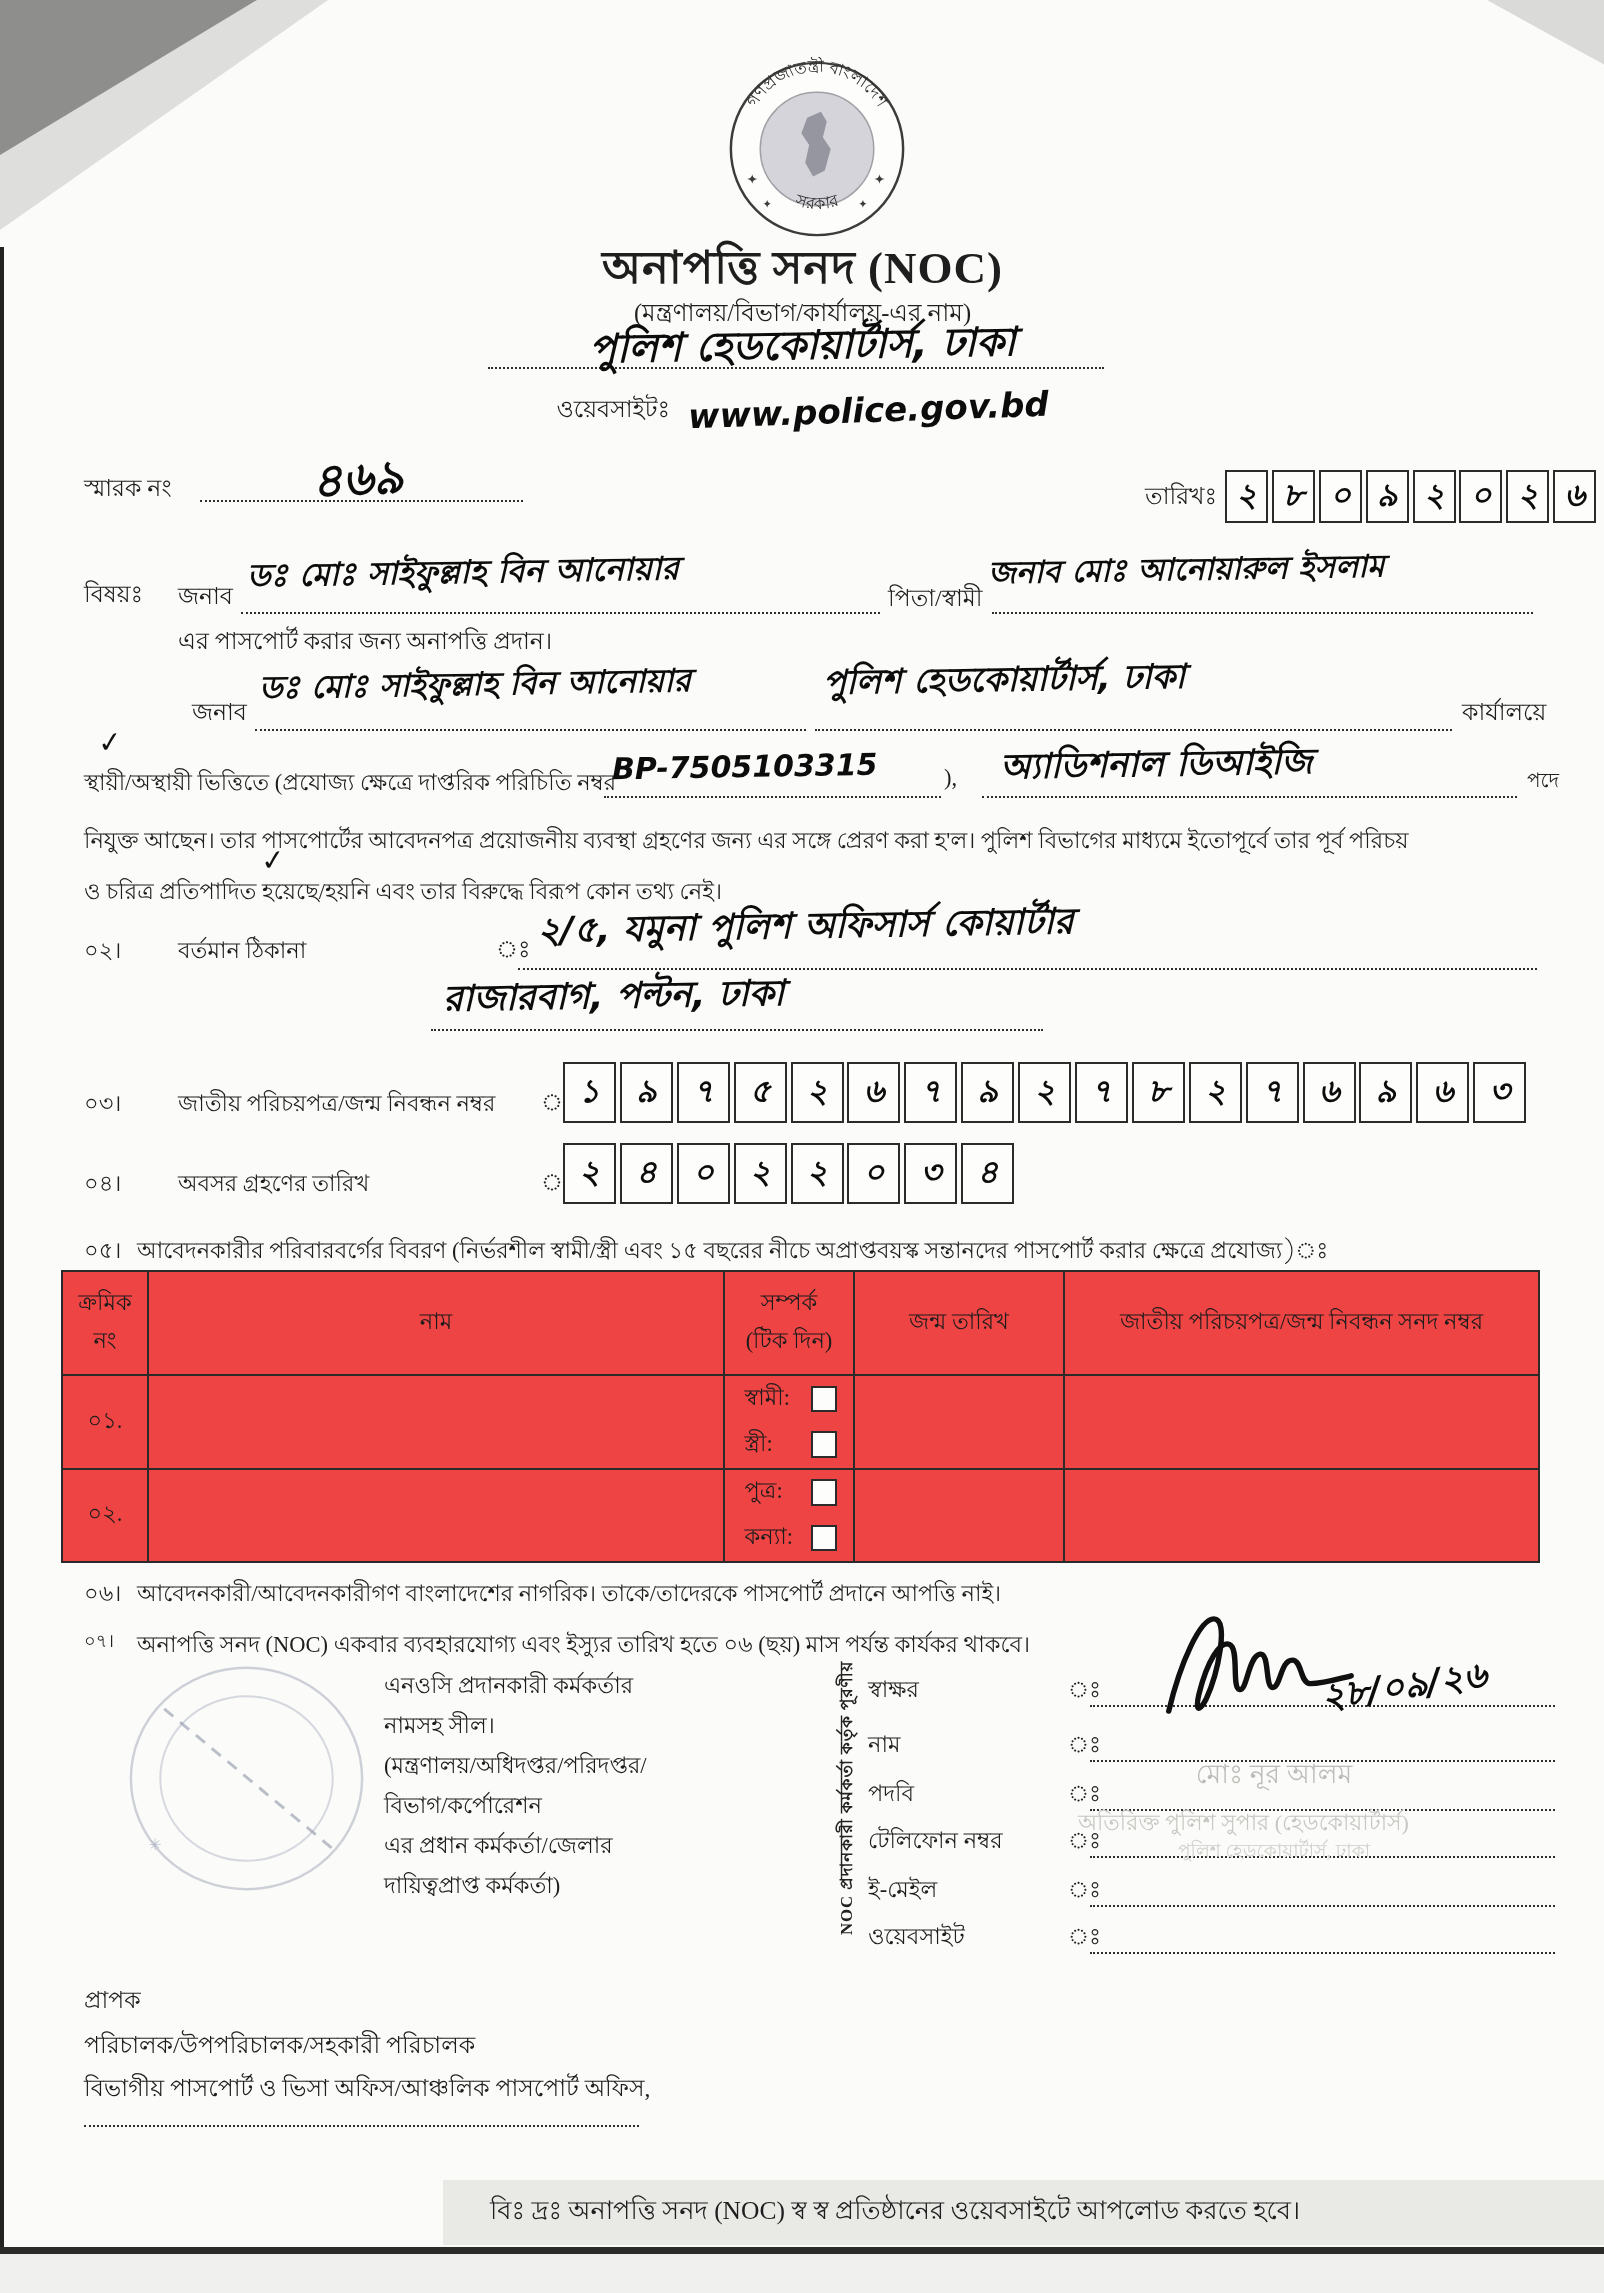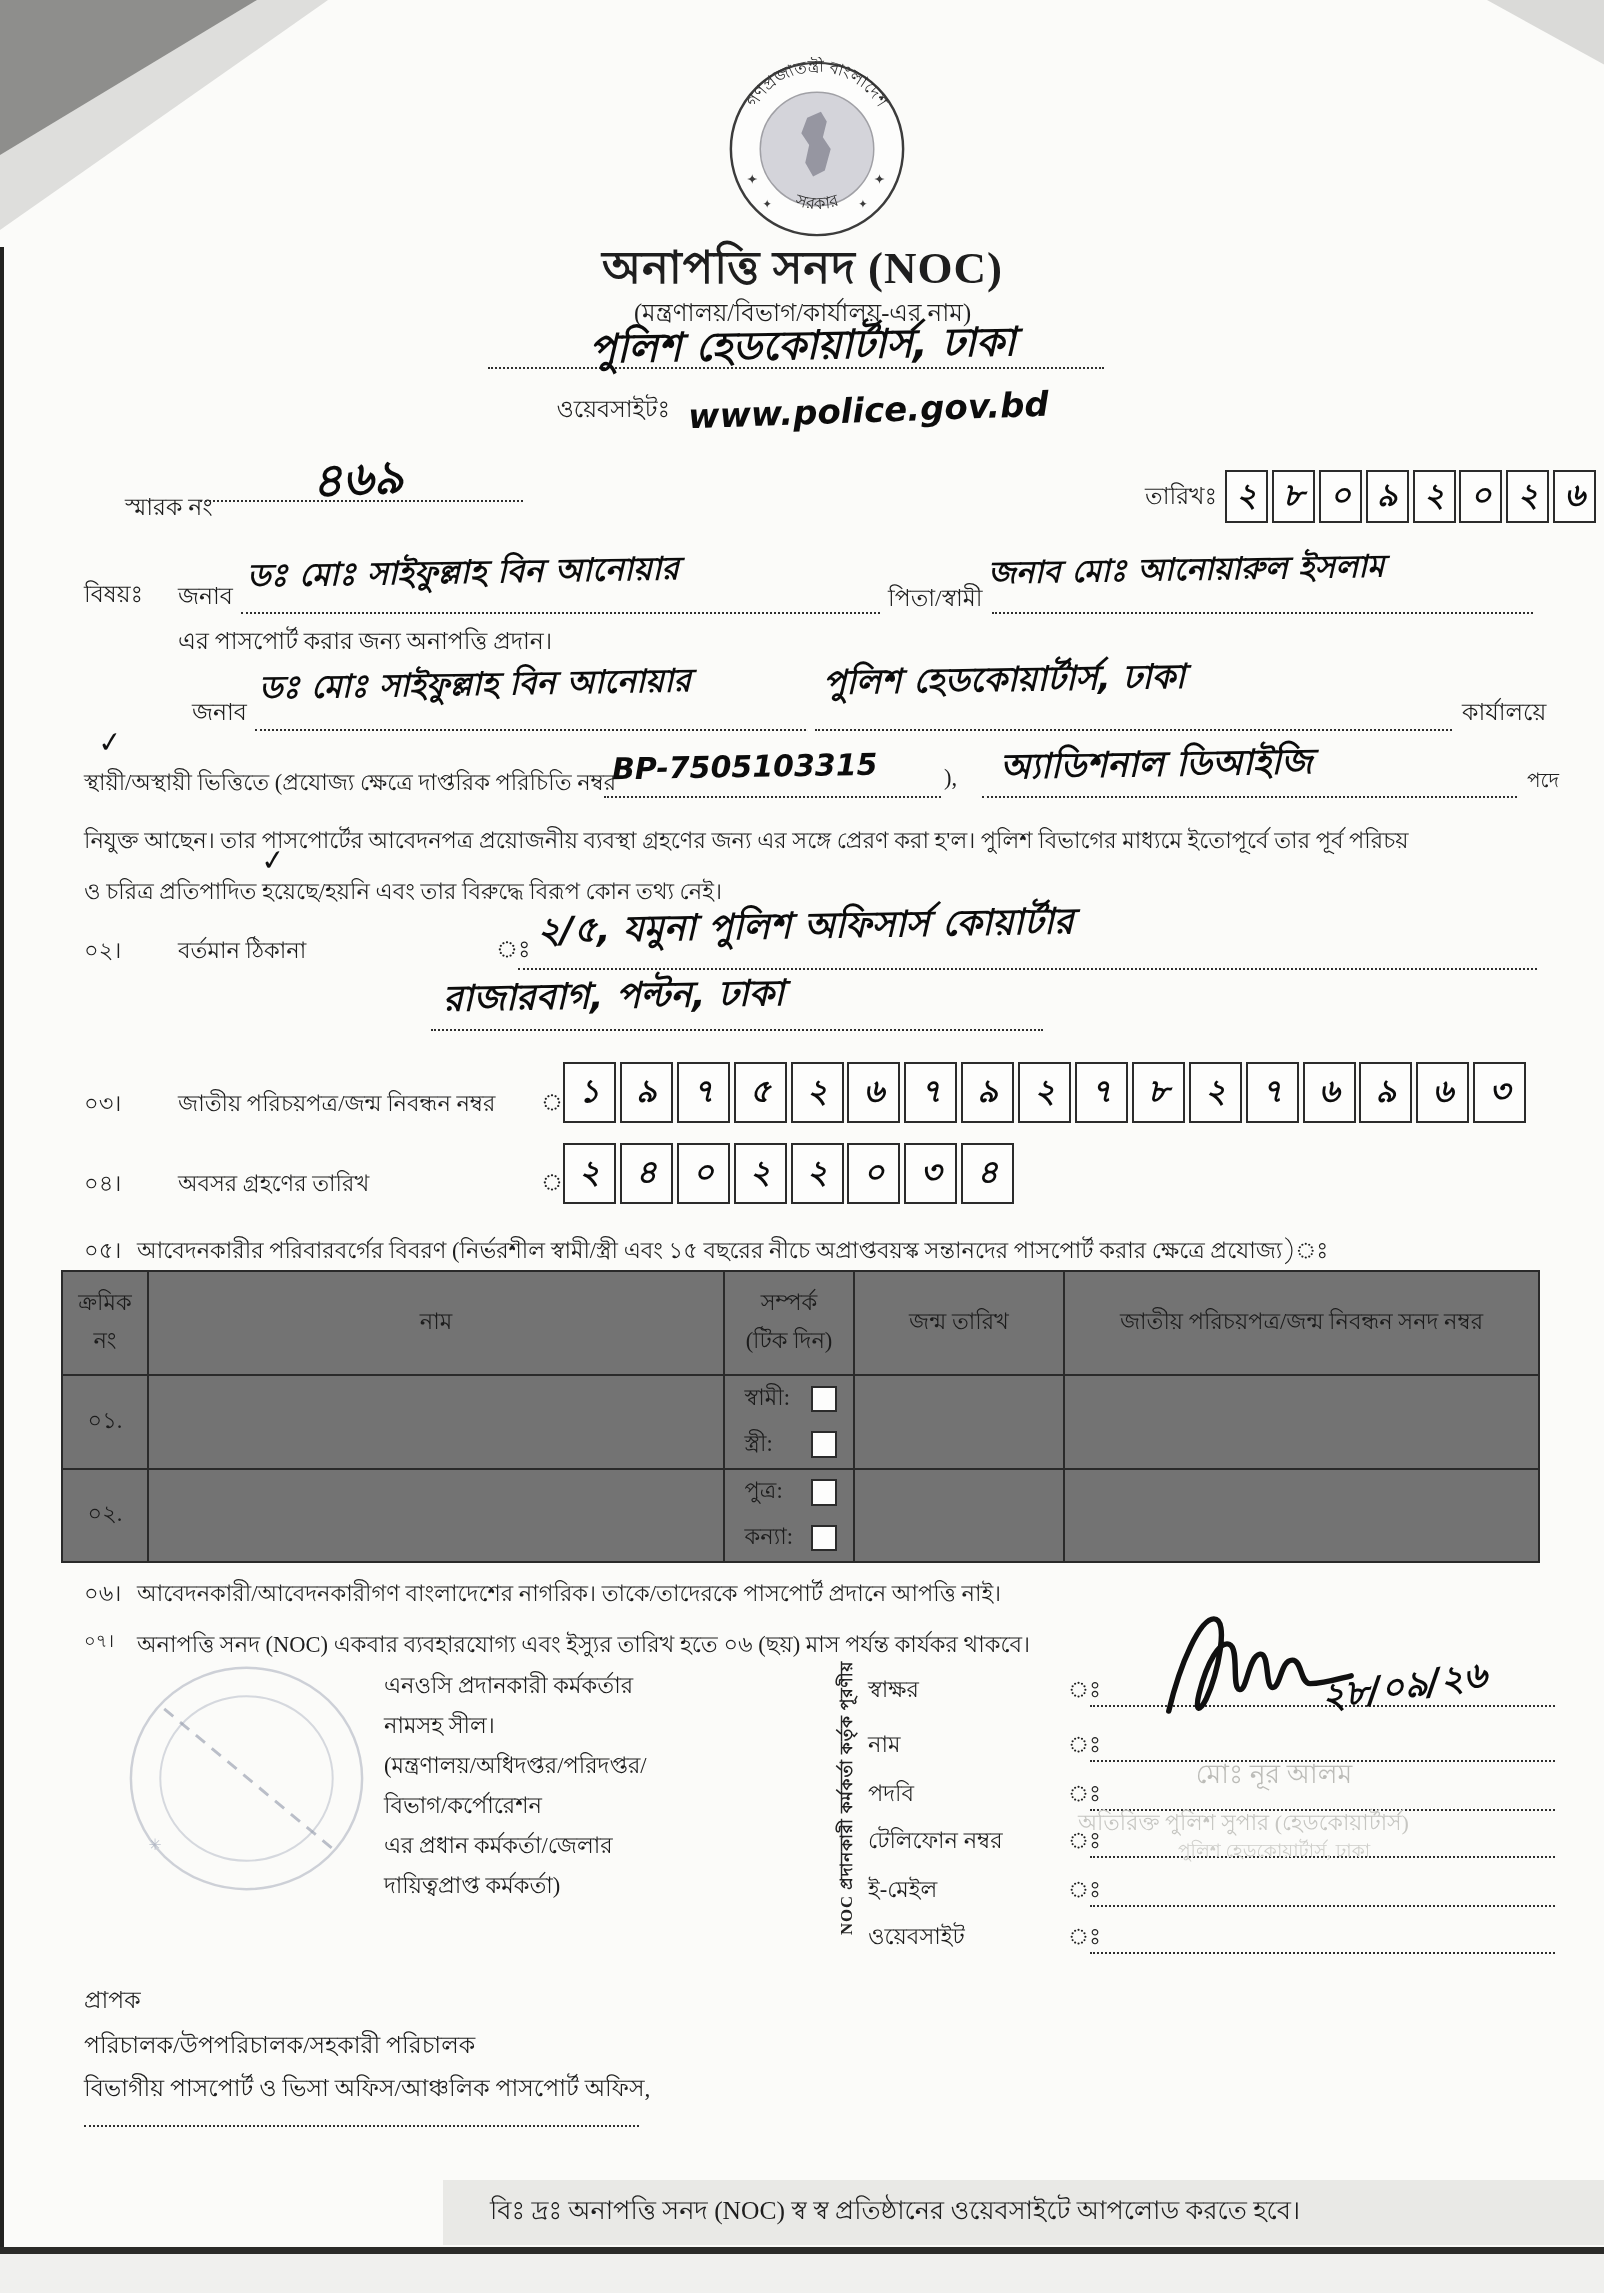--- a/index.html
+++ b/index.html
@@ -7,21 +7,21 @@
         font-family:"Liberation Serif",serif;color:#1c1c1c;}
   .abs{position:absolute;}
   .printed{font-family:"Liberation Serif",serif;color:#1e1e1e;font-size:22.5px;white-space:nowrap;}
   .hw{font-family:"DejaVu Sans",sans-serif;font-style:italic;font-weight:600;color:#0c0c0c;white-space:nowrap;}
   .dotted{border-bottom:2.9px dotted #2e2e2e;height:0;}
   .dbox{display:inline-flex;align-items:center;justify-content:center;width:49px;height:57px;
         border:2px solid #2b2b2b;margin-right:3.9px;background:#fdfdfc;}
   .dbox.sm{width:39px;height:49px;}
   .dbox .hw{font-size:32px;}
   .cb{display:inline-block;width:22.5px;height:22.5px;border:2px solid #2b2b2b;background:#fdfdfc;}
-  table.fam{border-collapse:collapse;table-layout:fixed;width:1478px;background:#737373;}
+  table.fam{border-collapse:collapse;table-layout:fixed;width:1478px;background:#ef4444;}
   table.fam td,table.fam th{border:2px solid #2a2a2a;font-size:22.5px;font-weight:normal;
         text-align:center;vertical-align:middle;padding:2px;}
   .relrow{display:flex;align-items:center;justify-content:space-between;padding:3.9px 15.7px 3.9px 19.6px;}
   .check{font-family:"DejaVu Sans",sans-serif;font-weight:bold;font-size:29px;color:#111;transform:rotate(-6deg);}
   .faint{color:#bcbcb8;white-space:nowrap;}
   .vertical{writing-mode:vertical-rl;transform:rotate(180deg);font-weight:bold;font-size:16.7px;
         letter-spacing:1px;color:#222;font-family:"Liberation Serif",serif;white-space:nowrap;}
 </style>
 </head>
 <body>
@@ -59,21 +59,21 @@
   <div class="abs printed" style="left:0;right:0;top:294px;text-align:center;font-size:24.5px;">(মন্ত্রণালয়/বিভাগ/কার্যালয়-এর নাম)</div>
 
   <div class="abs dotted" style="left:488px;top:367px;width:616px;"></div>
   <div class="abs hw" style="left:0;right:0;top:314px;text-align:center;font-size:40px;transform:rotate(-1deg);">পুলিশ হেডকোয়ার্টার্স, ঢাকা</div>
 
   <div class="abs" style="left:0;right:0;top:390px;text-align:center;">
     <span class="printed" style="font-size:23.5px;vertical-align:middle;">ওয়েবসাইটঃ</span>
     <span class="hw" style="font-size:34px;vertical-align:middle;margin-left:13.7px;display:inline-block;transform:rotate(-2deg);">www.police.gov.bd</span>
   </div>
 
-  <div class="abs printed" style="left:84px;top:489px;font-size:23.5px;margin-left:41px;">স্মারক নং</div>
+  <div class="abs printed" style="left:84px;top:470px;font-size:23.5px;">স্মারক নং</div>
   <div class="abs dotted" style="left:200px;top:500px;width:323px;"></div>
   <div class="abs hw" style="left:312px;top:443px;font-size:47px;transform:rotate(-3deg);">৪৬৯</div>
 
   <div class="abs printed" style="left:1145px;top:478px;font-size:23.5px;">তারিখঃ</div>
   <div class="abs" style="left:1225px;top:470px;">
     <span class="dbox sm">
         <span class="hw">২</span>
       </span><span class="dbox sm">
         <span class="hw">৮</span>
       </span><span class="dbox sm">

